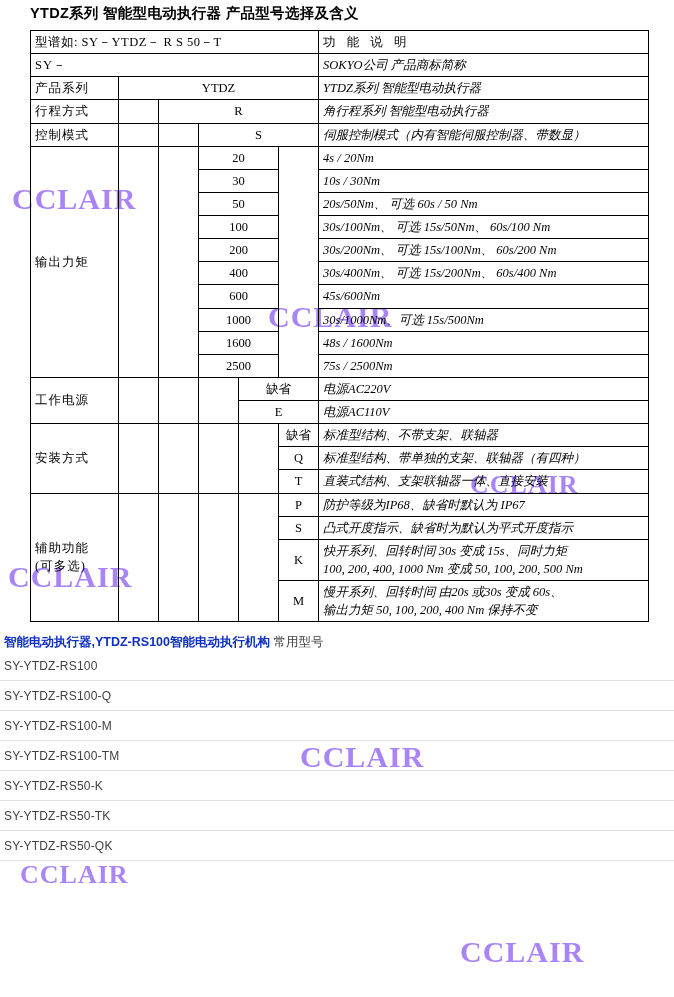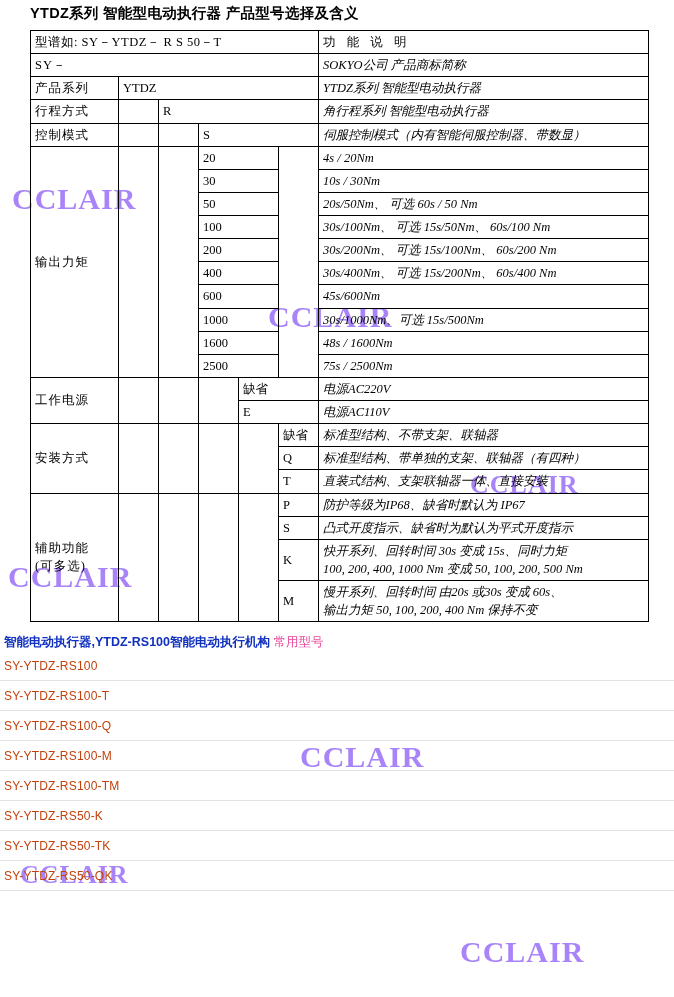--- a/index.html
+++ b/index.html
@@ -68,21 +68,21 @@
     padding: 2px 4px;
     vertical-align: middle;
     background: transparent;
   }
   td.lbl {
     padding-left: 8px;
     letter-spacing: 1px;
     white-space: nowrap;
   }
   td.code {
-    text-align: left;
+    text-align: center;
     white-space: nowrap;
   }
   td.desc {
     padding-left: 12px;
     white-space: nowrap;
     font-style: italic;
   }
   td.nb { border: none; }
   .hdr-left { text-align: left; padding-left: 12px; letter-spacing:0.5px;}
   .hdr-right { letter-spacing: 4px; }
@@ -93,32 +93,32 @@
   .sub-title {
     margin: 12px 0 0 4px;
     font-family: "Liberation Sans", sans-serif;
     font-size: 12.5px;
     font-weight: bold;
     color: #1030c0;
     position: relative;
     z-index: 10;
   }
   .sub-title .plain {
-    color: #ec4899;
+    color: #404040;
     font-weight: normal;
   }
   .model-list {
     margin: 0; padding: 0; list-style: none;
     position: relative;
     z-index: 10;
   }
   .model-list li {
     font-family: "Liberation Sans", sans-serif;
     font-size: 12px;
-    color: #c2410c;
+    color: #404040;
     padding: 8px 0 7px 4px;
     border-bottom: 1px solid #e2e2e2;
     letter-spacing: 0.2px;
   }
 </style>
 </head>
 <body>
 
 <div class="page">
 
@@ -279,21 +279,20 @@
     </tr>
   </tbody>
     </table>
 
   <div class="sub-title">
     <span>智能电动执行器,YTDZ-RS100智能电动执行机构</span><span class="plain"> 常用型号</span>
   </div>
 
   <ul class="model-list">
     <li>SY-YTDZ-RS100</li>
-    <li>SY-YTDZ-RS100-T</li>
     <li>SY-YTDZ-RS100-Q</li>
     <li>SY-YTDZ-RS100-M</li>
     <li>SY-YTDZ-RS100-TM</li>
     <li>SY-YTDZ-RS50-K</li>
     <li>SY-YTDZ-RS50-TK</li>
     <li>SY-YTDZ-RS50-QK</li>
   </ul>
 
 </div>
 

